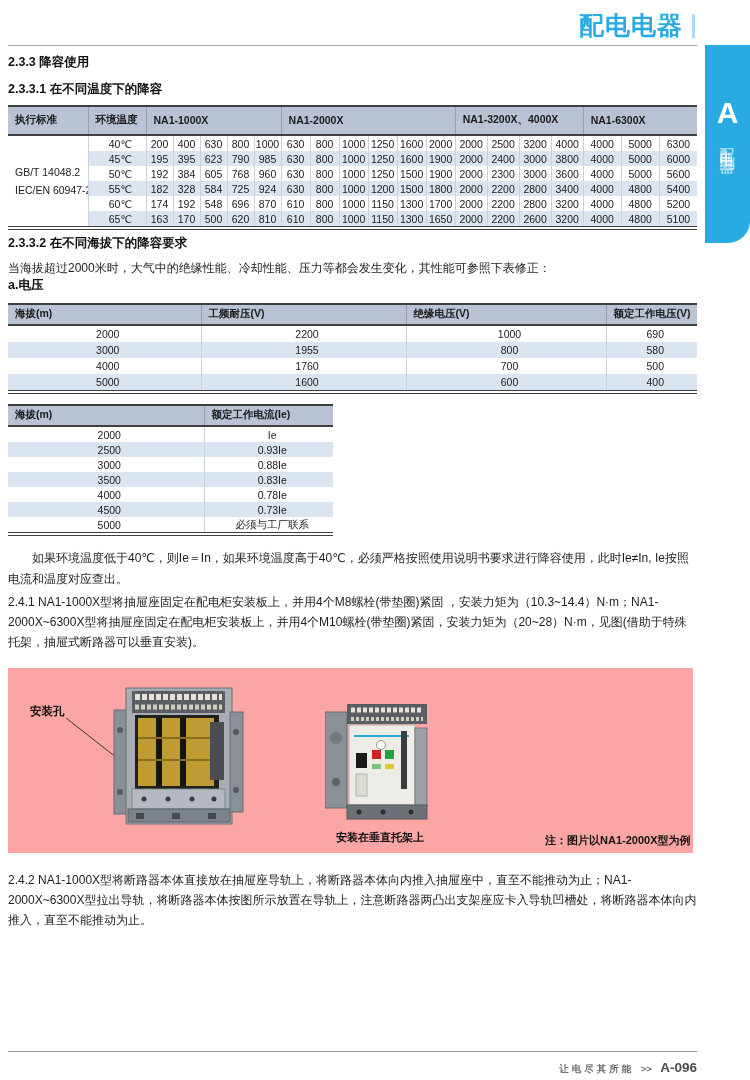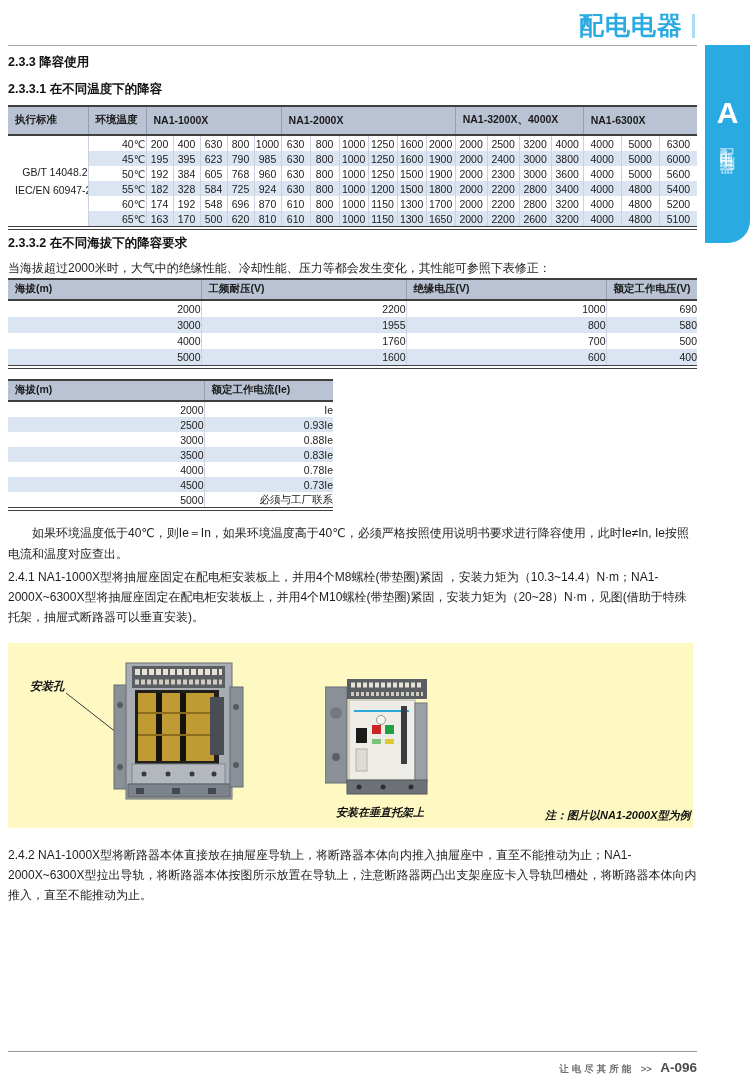--- a/index.html
+++ b/index.html
@@ -31,29 +31,29 @@
     border-top:2px solid #3f3f3f;border-bottom:4px double #3f3f3f;}
   table.full{width:689px;}
   thead tr{border-bottom:2px solid #3f3f3f;}
   th{background:#b9c3d4;font-size:10.5px;font-weight:bold;color:#1a1a1a;text-align:left;
      padding:0 0 1px 7px;height:26px;border-right:1px solid #93a0b2;white-space:nowrap;overflow:hidden;}
   th:last-child{border-right:none;}
   td{font-size:10.5px;color:#1a1a1a;height:15px;padding:0;border-right:1px solid #c9d2de;
      white-space:nowrap;overflow:hidden;}
   td:last-child{border-right:none;}
   td.num{text-align:center;}
-  td.lbl{text-align:right;padding-left:7px;margin-top:40px;}
+  td.lbl{text-align:center;padding-left:7px;margin-top:40px;}
   tbody tr:nth-child(even) td:not(.std-cell){background:#dbe5f1;}
-  td.std-cell{background:#ffffff;text-align:right;padding-left:7px;font-size:10.5px;line-height:18px;}
+  td.std-cell{background:#ffffff;text-align:left;padding-left:7px;font-size:10.5px;line-height:18px;}
   table.simple th{height:18px;}
   table.simple td{height:16px;}
   table.narrow{width:325px;}
   table.narrow td{height:15px;}
   
-  .figure-panel{position:relative;width:685px;height:185px;background:#fef9c3;margin-top:16px;font-style:italic;}
+  .figure-panel{position:relative;width:685px;height:185px;background:#fca5a5;margin-top:16px;}
   .hole-label{position:absolute;left:22px;top:36px;font-size:11.5px;font-weight:bold;color:#111;}
   .pointer-svg{position:absolute;left:0;top:0;width:685px;height:185px;}
   .breaker-left{position:absolute;left:104px;top:14px;}
   .breaker-right{position:absolute;left:317px;top:30px;}
   .fig-caption{position:absolute;left:305px;top:162px;width:134px;text-align:center;
     font-size:11px;font-weight:bold;color:#111;}
   .fig-note{position:absolute;left:537px;top:165px;font-size:11px;font-weight:bold;color:#111;}
   
   .footer{position:absolute;left:8px;top:1051px;width:689px;border-top:1px solid #9a9a9a;}
   .footer-text{margin-top:6px;text-align:right;}
@@ -242,20 +242,21 @@
           <td class="num">3200</td>
           <td class="num">4000</td>
           <td class="num">4800</td>
           <td class="num">5100</td>
         </tr>
       </tbody>
   </table>
 
   <h3 class="h-sec mb7">2.3.3.2 在不同海拔下的降容要求</h3>
   <p class="body-text mb4">当海拔超过2000米时，大气中的绝缘性能、冷却性能、压力等都会发生变化，其性能可参照下表修正：</p>
+  <h3 class="h-sec mb10">a.电压</h3>
 
   <table class="full simple" style="margin-bottom:10px;">
     <colgroup>
         <col style="width:193px">
         <col style="width:205px">
         <col style="width:200px">
         <col style="width:91px">
       </colgroup>
     <thead>
         <tr>

